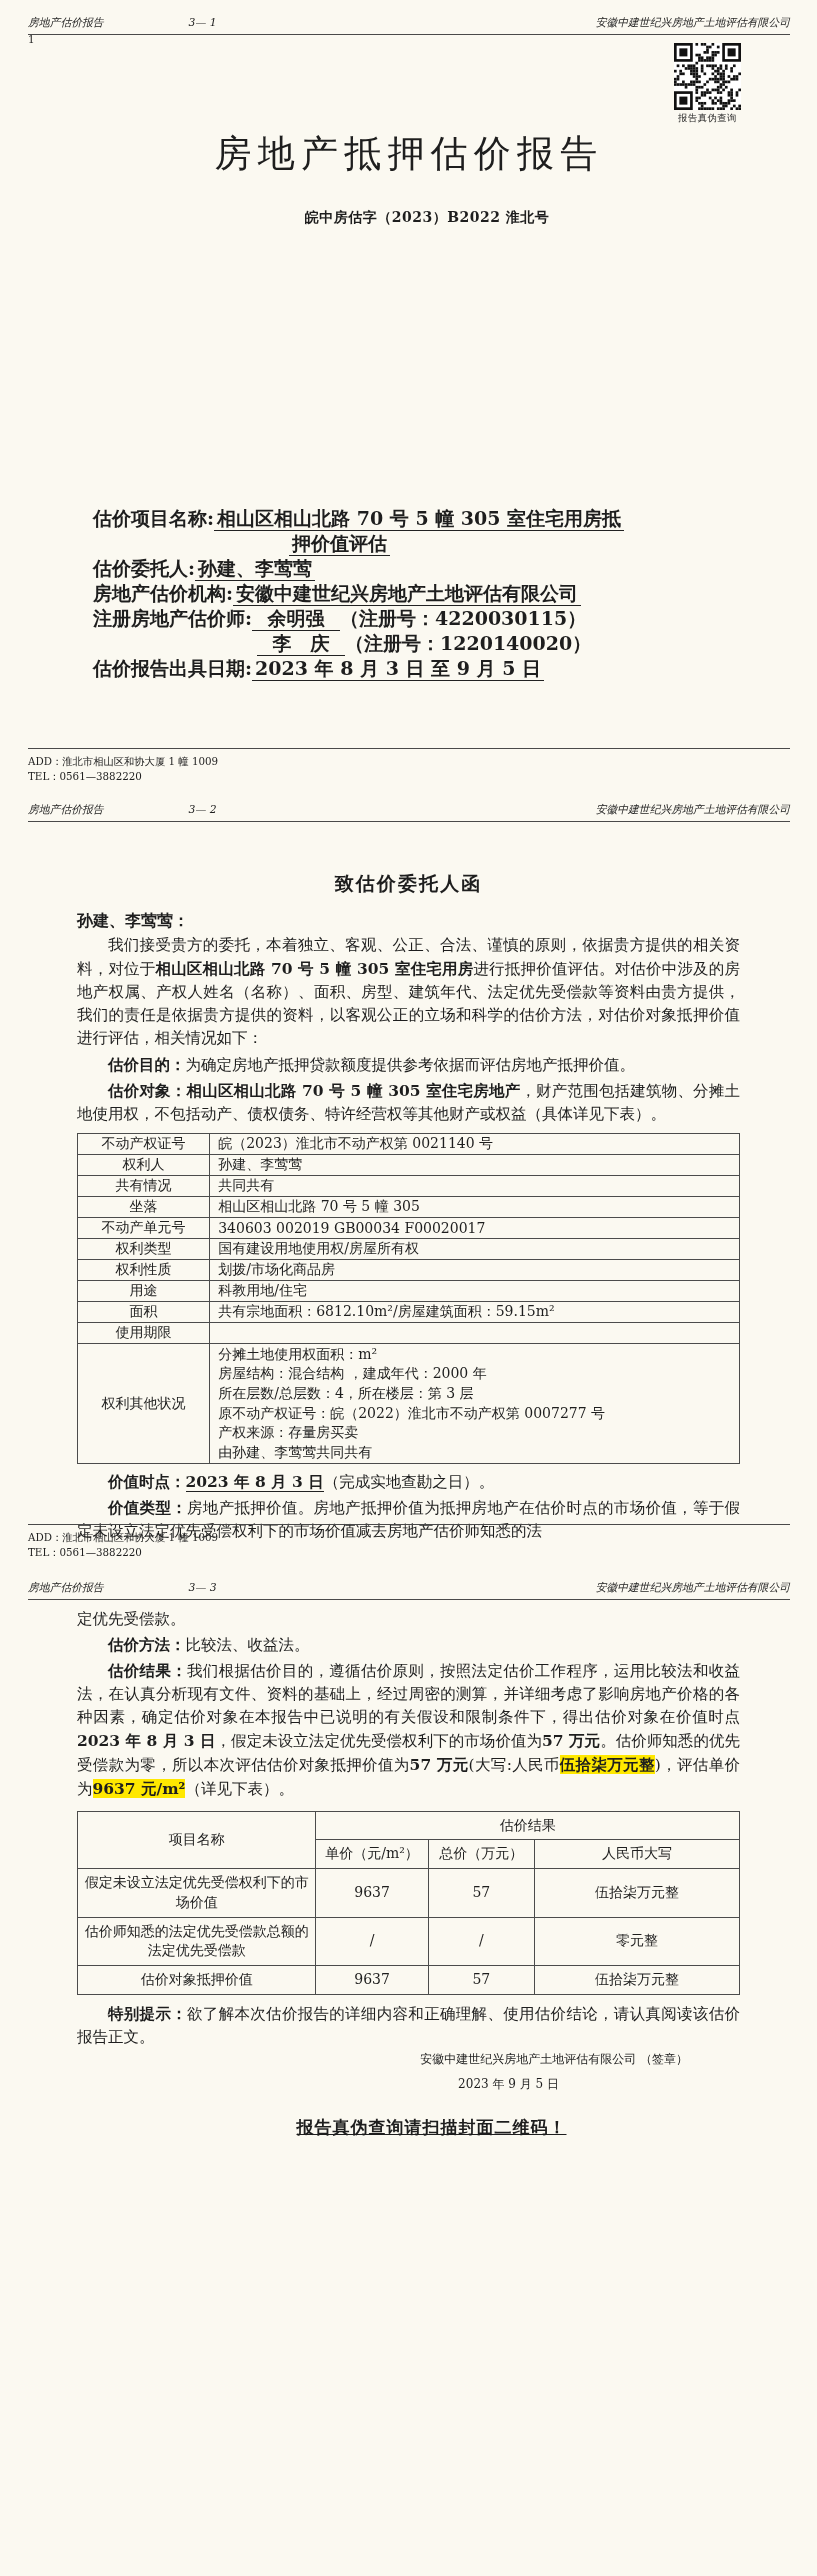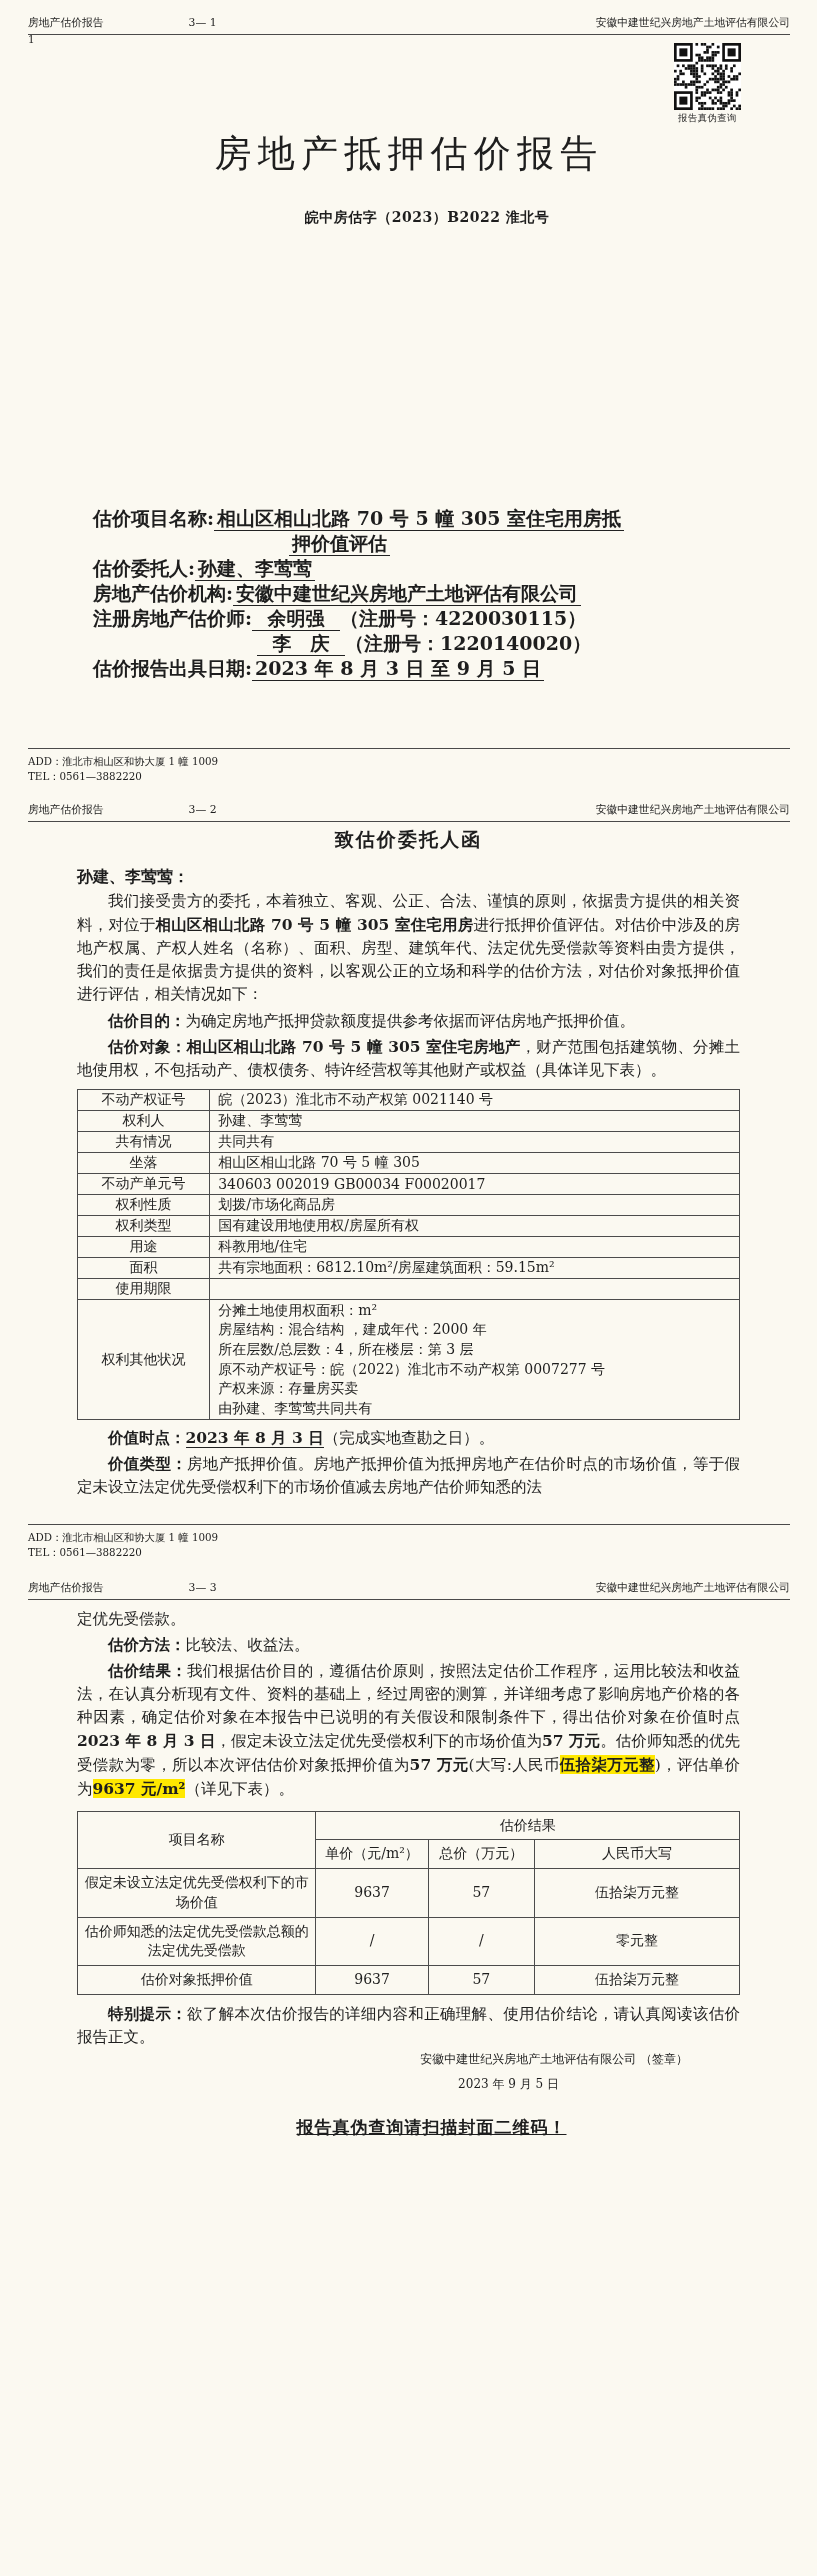--- a/index.html
+++ b/index.html
@@ -6,21 +6,21 @@
     --paper:#fbf9f1;
     --ink:#1e1e1e;
     --line:#4a4a4a;
     --highlight:#ffe800;
   }
   *{margin:0;padding:0;box-sizing:border-box;}
   body{background:var(--paper);font-family:"DejaVu Serif","Liberation Serif",serif;color:var(--ink);}
   .doc{position:relative;width:818px;height:3300px;background:var(--paper);margin:0 auto;overflow:hidden;}
 
   
-  .pg-header{position:absolute;left:28px;right:28px;display:flex;align-items:baseline;font-size:10.8px;padding-bottom:4.1px;border-bottom:1px solid var(--line);}
+  .pg-header{position:absolute;left:28px;right:28px;display:flex;align-items:baseline;font-size:10.8px;padding-bottom:4.1px;border-bottom:1px solid var(--line);font-style:italic;}
   .hl-page{margin-left:85px;}
   .hl-co{margin-left:auto;}
   .pg-footer{position:absolute;left:28px;right:28px;font-size:10.3px;border-top:1px solid var(--line);padding-top:5.2px;line-height:1.45;}
 
   .corner-no{position:absolute;left:28px;top:33px;font-size:10.3px;}
 
   
   .qr-wrap{position:absolute;left:674px;top:43px;width:67px;text-align:center;}
   .qr-wrap svg{width:67px;height:67px;background:#fff;display:block;fill:#111;}
   .qr-caption{font-size:9.3px;margin-top:2.1px;letter-spacing:0.5px;}
@@ -306,21 +306,21 @@
     <div>ADD：淮北市相山区和协大厦 1 幢 1009</div>
     <div>TEL：0561—3882220</div>
   </div>
 
   <div class="pg-header" style="top:803px">
     <span>房地产估价报告</span>
     <span class="hl-page">3— 2</span>
     <span class="hl-co">安徽中建世纪兴房地产土地评估有限公司</span>
   </div>
 
-  <div class="page-body" style="top:827px">
+  <div class="page-body" style="top:871px">
     <h2 class="sec-title">致估价委托人函</h2>
     <p class="salute">孙建、李莺莺：</p>
     <p class="para"><span>我们接受贵方的委托，本着独立、客观、公正、合法、谨慎的原则，依据贵方提供的相关资料，对位于</span><b>相山区相山北路 70 号 5 幢 305 室住宅用房</b><span>进行抵押价值评估。对估价中涉及的房地产权属、产权人姓名（名称）、面积、房型、建筑年代、法定优先受偿款等资料由贵方提供，我们的责任是依据贵方提供的资料，以客观公正的立场和科学的估价方法，对估价对象抵押价值进行评估，相关情况如下：</span></p>
     <p class="para"><b>估价目的：</b><span>为确定房地产抵押贷款额度提供参考依据而评估房地产抵押价值。</span></p>
     <p class="para"><b>估价对象：</b><b>相山区相山北路 70 号 5 幢 305 室住宅房地产</b><span>，财产范围包括建筑物、分摊土地使用权，不包括动产、债权债务、特许经营权等其他财产或权益（具体详见下表）。</span></p>
 
     <table class="ptable">
       <tbody>
         <tr>
             <td class="pl">不动产权证号</td>
@@ -336,26 +336,26 @@
           </tr>
         <tr>
             <td class="pl">坐落</td>
             <td class="pv">相山区相山北路 70 号 5 幢 305</td>
           </tr>
         <tr>
             <td class="pl">不动产单元号</td>
             <td class="pv">340603 002019 GB00034 F00020017</td>
           </tr>
         <tr>
+            <td class="pl">权利类型</td>
+            <td class="pv">国有建设用地使用权/房屋所有权</td>
+          </tr>
+        <tr>
             <td class="pl">权利性质</td>
             <td class="pv">划拨/市场化商品房</td>
-          </tr>
-        <tr>
-            <td class="pl">权利类型</td>
-            <td class="pv">国有建设用地使用权/房屋所有权</td>
           </tr>
         <tr>
             <td class="pl">用途</td>
             <td class="pv">科教用地/住宅</td>
           </tr>
         <tr>
             <td class="pl">面积</td>
             <td class="pv">共有宗地面积：6812.10m²/房屋建筑面积：59.15m²</td>
           </tr>
         <tr>

